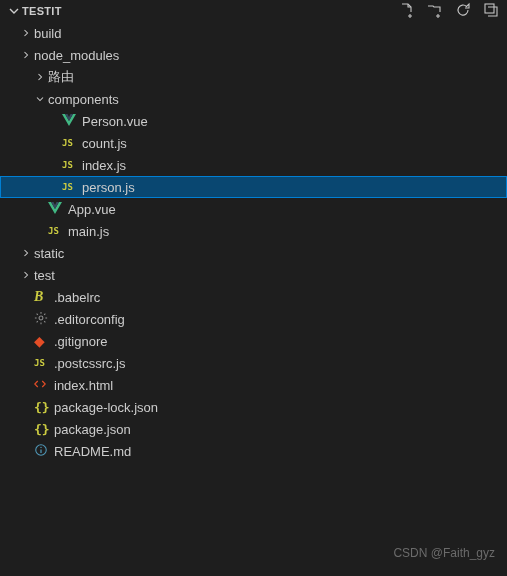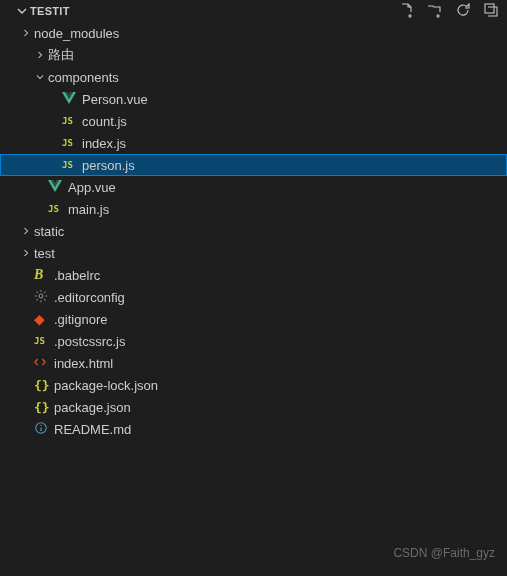--- a/index.html
+++ b/index.html
@@ -1,18 +1,18 @@
 <!DOCTYPE html>
 <html><head>
 <meta charset="utf-8">
 <style>
 * { margin:0; padding:0; box-sizing:border-box; font-family:"Segoe UI",sans-serif; }
 body { background:#1e1e1e; color:#cccccc; font-size:13px; width:507px; height:576px; overflow:hidden; position:relative; }
 .panel { display:flex; flex-direction:column; height:100%; }
-.header { display:flex; align-items:center; padding:2px 8px 2px 14px; height:22px; }
+.header { display:flex; align-items:center; padding:2px 8px 2px 6px; height:22px; }
 .header .chev { width:16px; display:flex; align-items:center; justify-content:center; color:#cccccc; }
 .header .title { font-size:11px; font-weight:700; letter-spacing:0.3px; color:#cccccc; flex:1; }
 .header .actions { display:flex; gap:12px; align-items:center; color:#c5c5c5; }
 .header .actions svg { width:16px; height:16px; }
 .tree { flex:1; overflow:hidden; }
 .row { display:flex; align-items:center; height:22px; width:100%; cursor:pointer; }
 .row.selected { background:#094771; border:1px solid #007fd4; box-sizing:border-box; padding-left:calc(var(--indent) - 1px); }
 .row { padding-left:var(--indent); }
 .twisty { width:16px; display:flex; align-items:center; justify-content:center; flex-shrink:0; }
 .twisty svg { width:12px; height:12px; }
@@ -59,20 +59,28 @@
   </div>
 </div>
 
 <div class="tree" id="tree">
       <div class="row" style="--indent: 18px;">
         <span class="twisty">
           <svg viewBox="0 0 16 16">
             <path d="M6 4l4 4-4 4" stroke="#cccccc" stroke-width="1.4" fill="none"></path>
           </svg>
         </span>
+        <span class="label">build</span>
+      </div>
+      <div class="row" style="--indent: 18px;">
+        <span class="twisty">
+          <svg viewBox="0 0 16 16">
+            <path d="M6 4l4 4-4 4" stroke="#cccccc" stroke-width="1.4" fill="none"></path>
+          </svg>
+        </span>
         <span class="label">node_modules</span>
       </div>
       <div class="row" style="--indent: 32px;">
         <span class="twisty">
           <svg viewBox="0 0 16 16">
             <path d="M6 4l4 4-4 4" stroke="#cccccc" stroke-width="1.4" fill="none"></path>
           </svg>
         </span>
         <span class="label">路由</span>
       </div>

